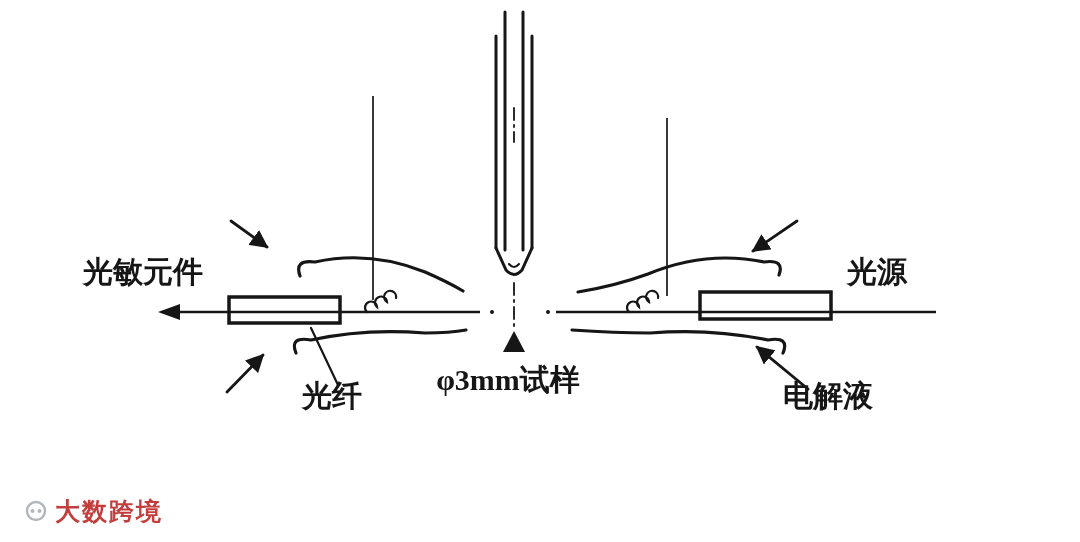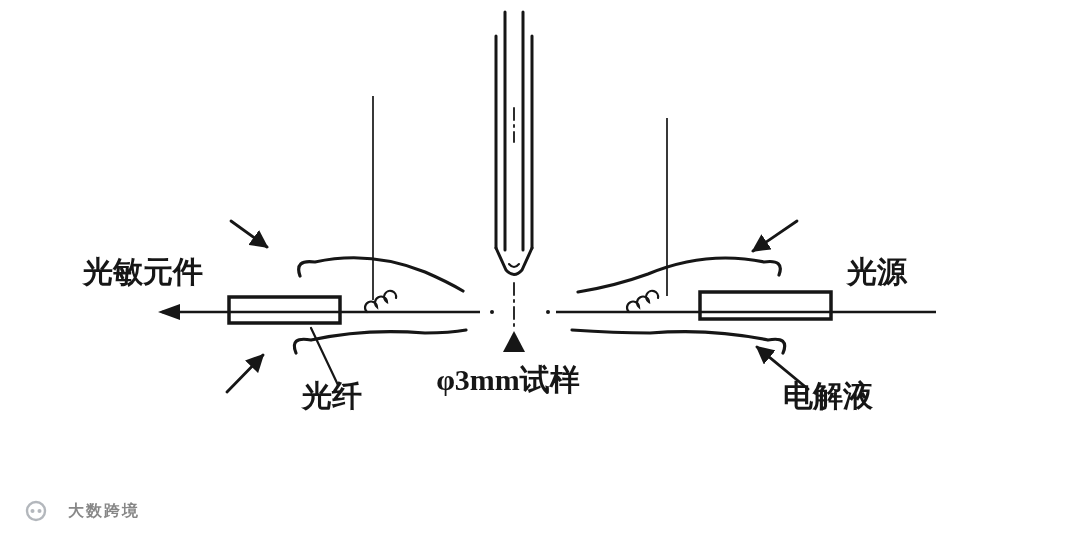--- a/index.html
+++ b/index.html
@@ -9,24 +9,24 @@
   }
   .stage{position:absolute;left:0;top:0;width:1080px;height:542px;border-radius:30px;}
   svg text{
     font-family:"Liberation Serif","DejaVu Serif",serif;
     font-weight:600;
     fill:#161616;
   }
   .lbl{font-size:30px;}
   .watermark{
     position:absolute;left:24px;top:496px;height:30px;
-    display:flex;align-items:center;gap:20px;
-    color:#737373;
+    display:flex;align-items:center;gap:7px;
+    color:#b91c1c;
     font-family:"Liberation Sans","DejaVu Sans",sans-serif;
-    font-size:16px;font-weight:700;letter-spacing:2px;
+    font-size:25px;font-weight:700;letter-spacing:2px;
     opacity:.85;user-select:none;
   }
 </style>
 </head>
 <body>
 
 <div class="stage">
 <svg width="1080" height="542" viewBox="0 0 1080 542" xmlns="http://www.w3.org/2000/svg">
   <defs>
     <marker id="ah" viewBox="0 0 10 10" refX="9" refY="5" markerWidth="6.5" markerHeight="6.5" orient="auto-start-reverse">

